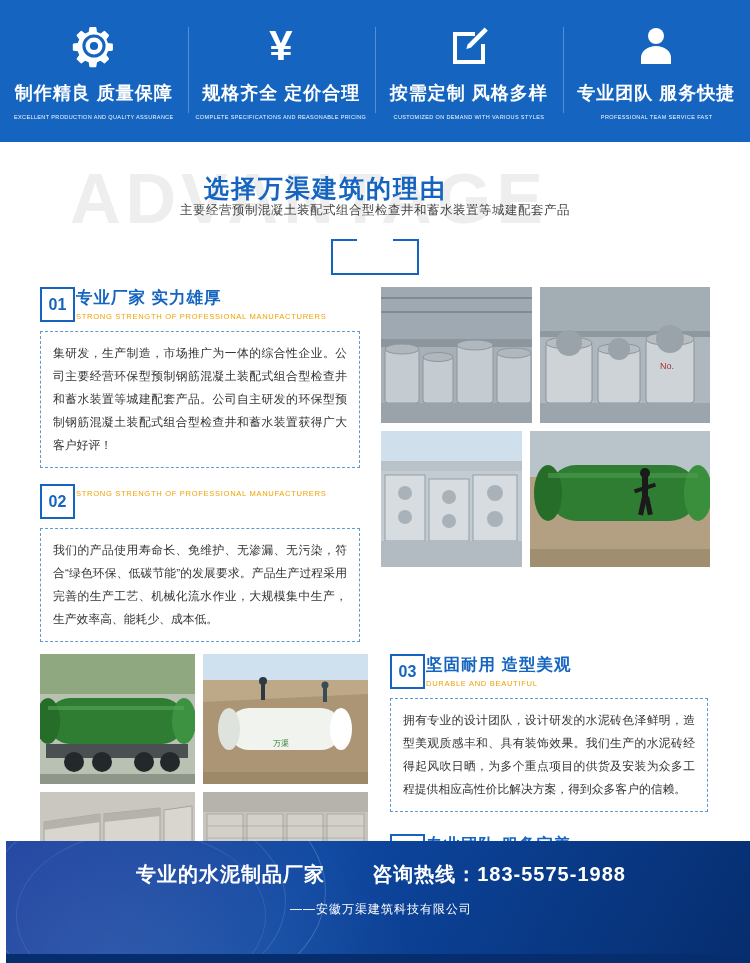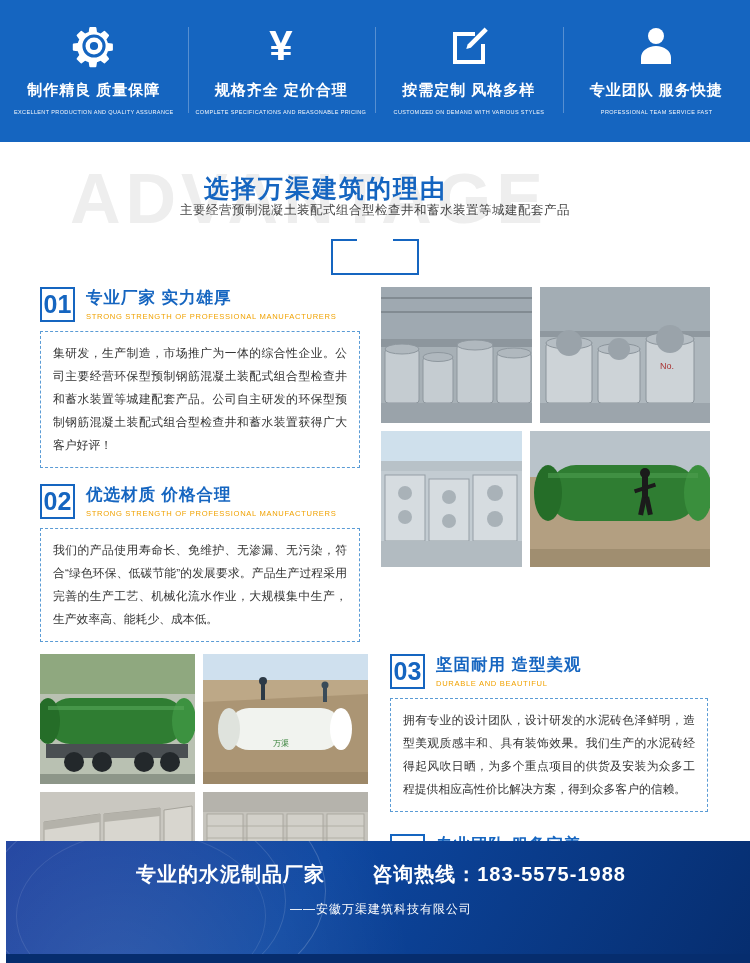--- a/index.html
+++ b/index.html
@@ -38,21 +38,21 @@
     background: rgba(255,255,255,0.28);
   }
   .banner-icon {
     width: 46px; height: 46px;
     display: flex; align-items: center; justify-content: center;
     margin-bottom: 12px;
   }
   .banner-icon svg { display: block; }
   .banner-cn {
     color: #ffffff;
-    font-size: 15px;
+    font-size: 18px;
     font-weight: bold;
     letter-spacing: 1px;
     margin-bottom: 9px;
   }
   .banner-en {
     color: #ffffff;
     font-size: 6px;
     letter-spacing: 0.4px;
     transform: scale(0.92);
     white-space: nowrap;
@@ -121,24 +121,24 @@
   }
 
   
   .content { position: relative; width: 750px; padding: 0 40px; }
 
   .sec-head { display: flex; align-items: flex-start; margin-bottom: 9px; }
   .num-box {
     width: 35px; height: 35px;
     border: 2px solid #1565c0;
     color: #1565c0;
-    font-size: 25px;
+    font-size: 16px;
     font-weight: bold;
     display: flex; align-items: center; justify-content: center;
-    margin-right: 11px;
+    margin-right: 1px;
     flex: none;
   }
   .head-texts { padding-top: 1px; }
   .head-cn {
     font-size: 16.5px; font-weight: bold; color: #1565c0;
     letter-spacing: 1px; line-height: 1.2;
   }
   .head-en {
     font-size: 8px; color: #f0a202; letter-spacing: 0.7px;
     margin-top: 4px; transform: scale(0.95); transform-origin: left center;
@@ -301,21 +301,20 @@
             <div class="head-en">STRONG STRENGTH OF PROFESSIONAL MANUFACTURERS</div>
           </div>
         </div>
         <div class="desc-box">集研发，生产制造，市场推广为一体的综合性企业。公司主要经营环保型预制钢筋混凝土装配式组合型检查井和蓄水装置等城建配套产品。公司自主研发的环保型预制钢筋混凝土装配式组合型检查井和蓄水装置获得广大客户好评！</div>
       </div>
 
       <div class="block-gap">
         <div class="sec-head">
           <div class="num-box">02</div>
           <div class="head-texts">
-            <div class="head-cn">优选材质 价格合理</div>
             <div class="head-en">STRONG STRENGTH OF PROFESSIONAL MANUFACTURERS</div>
           </div>
         </div>
         <div class="desc-box">我们的产品使用寿命长、免维护、无渗漏、无污染，符合“绿色环保、低碳节能”的发展要求。产品生产过程采用完善的生产工艺、机械化流水作业，大规模集中生产，生产效率高、能耗少、成本低。</div>
       </div>
 
     </div>
 
     <div class="col-img">
       <div class="img-pair">

